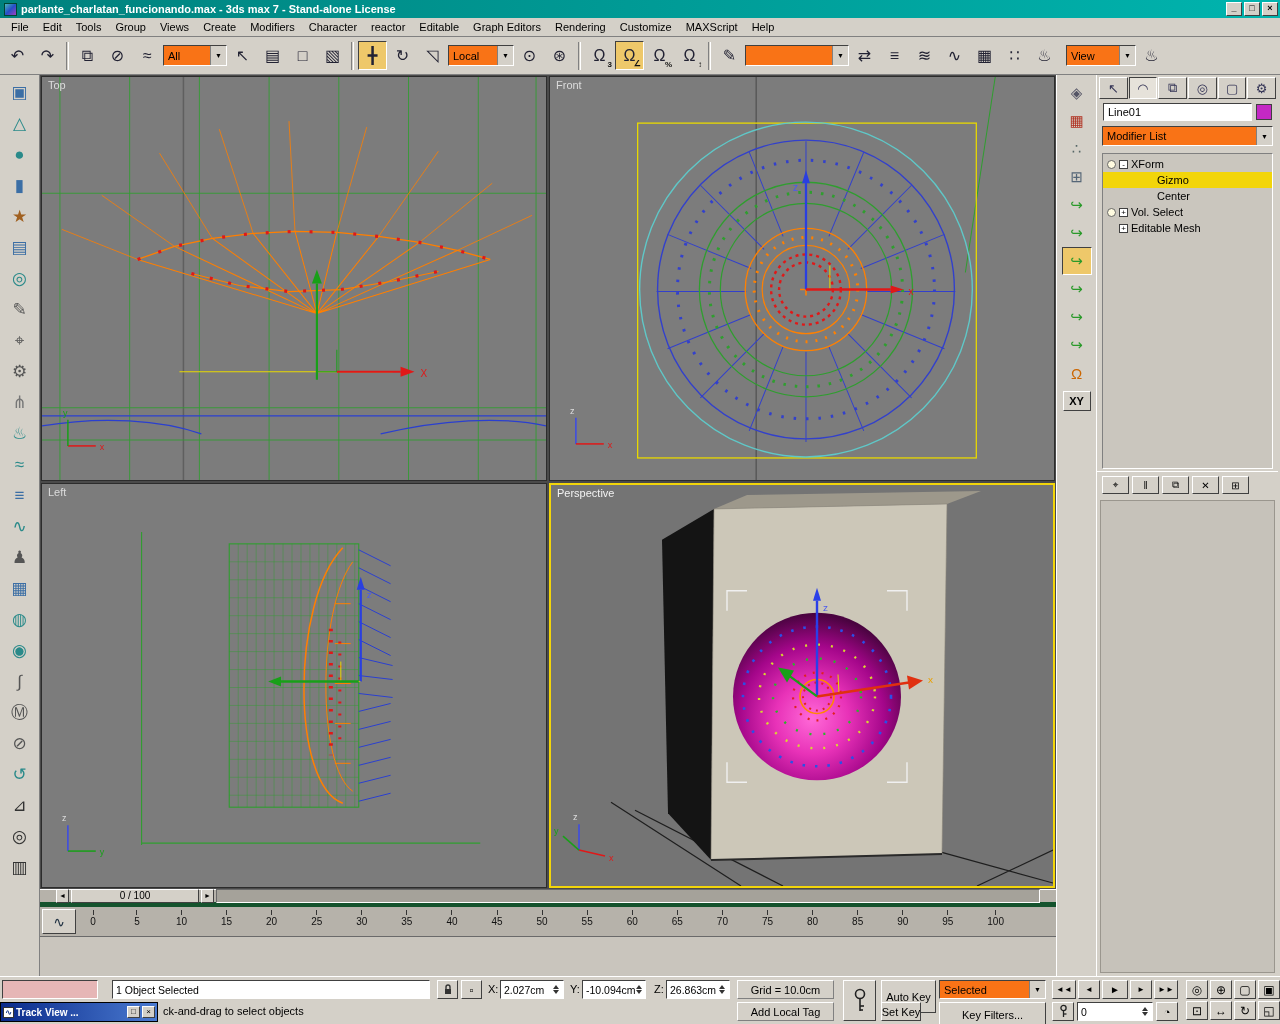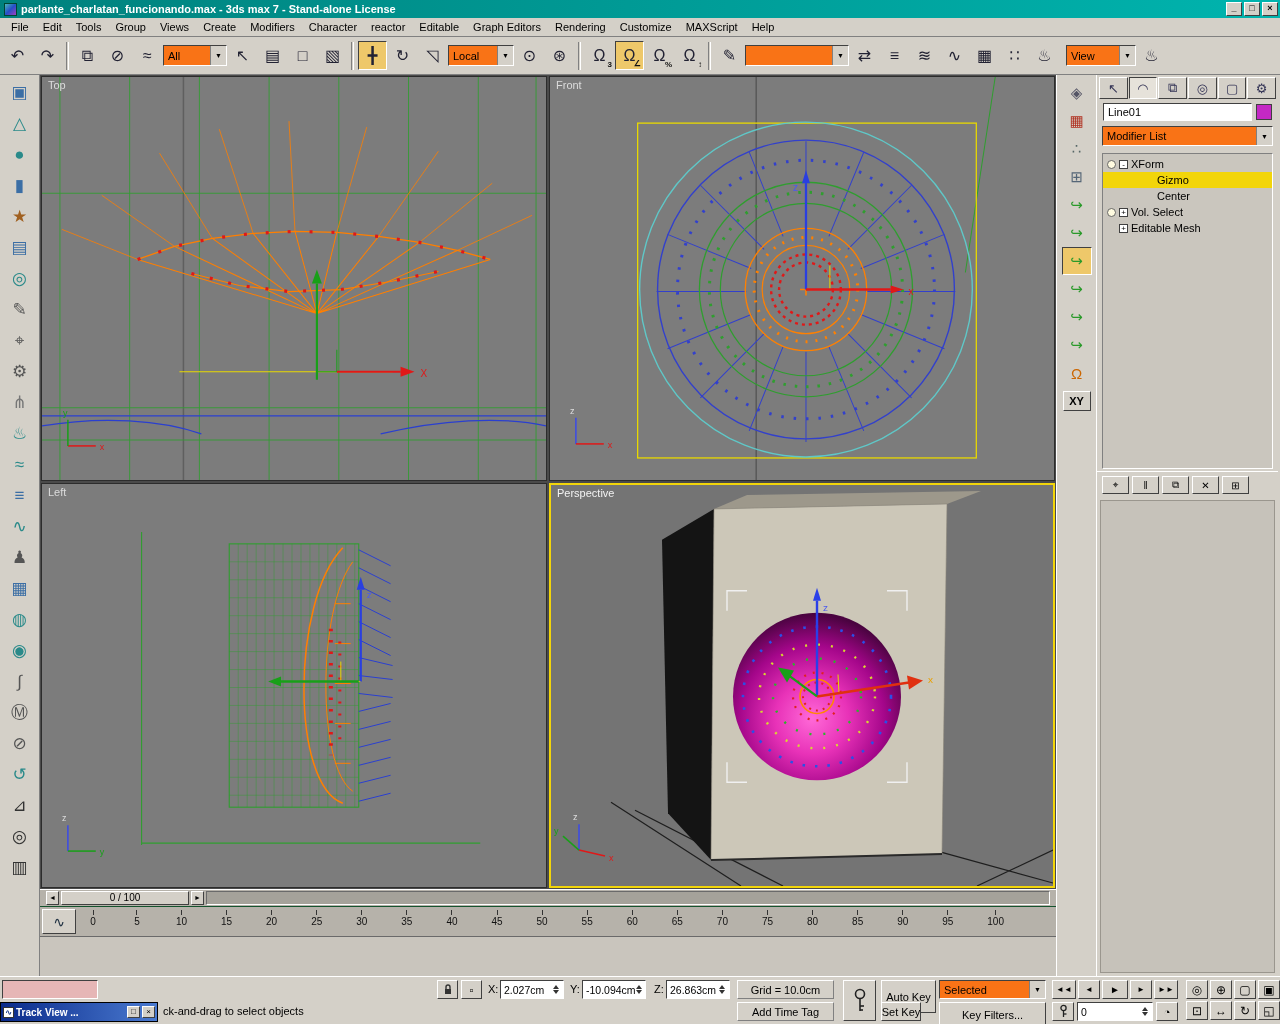--- a/index.html
+++ b/index.html
@@ -28,21 +28,21 @@
   .main{display:flex;height:901px}
   .lstrip{width:40px;flex:none;display:flex;flex-direction:column;align-items:center;padding-top:2px;border-right:1px solid #808080;background:#d4d0c8;overflow:hidden}
   .ltool{width:32px;height:31px;display:flex;align-items:center;justify-content:center;font-size:17px;flex:none}
   .ltool .glyph{color:#3b6ea5}
   .center{width:1016px;flex:none;display:flex;flex-direction:column;background:#b6b2aa}
   .vpgrid{height:814px;flex:none;display:grid;grid-template-columns:1fr 1fr;grid-template-rows:1fr 1fr;gap:2px;background:#4a4a4a;padding:1px}
   .vp{position:relative;border:1px solid #2c2c2c;overflow:hidden;background:#7c7c7c}
   .vp.active{border:2px solid #f2d50a}
   .vp svg{display:block;width:100%;height:100%}
   .vplabel{position:absolute;top:2px;left:6px;color:#dcdcdc;font-size:11px}
-  .timeline{height:18px;flex:none;display:flex;align-items:center;gap:2px;padding:1px 6px;background:#b6b2aa;border-top:1px solid #fff;border-bottom:1px solid #14532d}
+  .timeline{height:18px;flex:none;display:flex;align-items:center;gap:2px;padding:1px 16px;background:#b6b2aa;border-top:1px solid #fff;border-bottom:5px solid #14532d}
   .tl-arrow{width:13px;height:14px;font-size:7px;line-height:12px;text-align:center;flex:none}
   .tl-handle{width:128px;height:14px;font-size:10px;line-height:12px;text-align:center;flex:none}
   .tl-track{flex:1;height:14px;background:#a5a29a;border:1px solid;border-color:#6a6a6a #fff #fff #6a6a6a}
   .ruler{height:30px;flex:none;display:flex;background:#b6b2aa;border-bottom:1px solid #6a6a6a;padding:1px 0}
   .mini-curve-btn{width:34px;flex:none;display:flex;align-items:center;justify-content:center;font-size:14px;color:#234;margin:1px 2px}
   .ticks{flex:1;display:flex;justify-content:space-between;margin:2px 52px 0 10px}
   .tick{font-size:10px;color:#111;text-align:center;min-width:10px}
   .tick::before{content:"";display:block;width:1px;height:5px;background:#333;margin:0 auto 1px}
   .filler{flex:1;background:#c9c5bd}
   .rstrip{width:40px;flex:none;display:flex;flex-direction:column;align-items:center;padding-top:4px;border-left:1px solid #fff;background:#d4d0c8}
@@ -551,20 +551,21 @@
         <span class="sbtn raised">
           <span class="glyph">⊞</span>
         </span>
     </div>
     <div class="rollout-area"></div>
   </div>
 </div>
 
 <div class="statusbar">
   <span class="abs pinkfield" style="left:2px;top:3px;width:96px;height:19px"></span>
+  <span class="abs sfield" style="left:112px;top:3px;width:318px;height:19px">1 Object Selected</span>
   <span class="abs btn" style="left:437px;top:3px;width:21px;height:19px">
     <svg width="12" height="13" viewBox="0 0 12 13">
         <rect x="3" y="6" width="6" height="5" fill="#333"></rect>
         <path d="M4 6 V4 a2 2 0 0 1 4 0 V6" fill="none" stroke="#333" stroke-width="1.4"></path>
       </svg>
   </span>
   <span class="abs btn" style="left:461px;top:3px;width:21px;height:19px">▫</span>
   <span class="abs coordlabel" style="left:488px;top:6px">X:</span>
   <span class="abs sfield" style="left:500px;top:3px;width:64px;height:19px">
       <span>2.027cm</span>
@@ -583,21 +584,21 @@
     </span>
   <span class="abs coordlabel" style="left:654px;top:6px">Z:</span>
   <span class="abs sfield" style="left:666px;top:3px;width:64px;height:19px">
       <span>26.863cm</span>
       <span class="spin">
         <i class="up"></i>
         <i class="dn"></i>
       </span>
     </span>
   <span class="abs flatfield" style="left:737px;top:3px;width:97px;height:19px">Grid = 10.0cm</span>
-  <span class="abs flatfield" style="left:737px;top:25px;width:97px;height:19px">Add Time Tag</span>
+  <span class="abs flatfield" style="left:737px;top:25px;width:97px;height:19px">Add Local Tag</span>
   <span class="abs btn" style="left:843px;top:3px;width:33px;height:41px">
     <svg width="14" height="26" viewBox="0 0 14 26">
         <circle cx="7" cy="6" r="4.5" fill="none" stroke="#222" stroke-width="1.6"></circle>
         <line x1="7" y1="10.5" x2="7" y2="23" stroke="#222" stroke-width="1.6"></line>
         <line x1="7" y1="18" x2="11" y2="18" stroke="#222" stroke-width="1.6"></line>
         <line x1="7" y1="22" x2="10" y2="22" stroke="#222" stroke-width="1.6"></line>
       </svg>
   </span>
   <span class="abs btn" style="left:881px;top:3px;width:55px;height:33px">Auto Key</span>
   <span class="abs btn" style="left:881px;top:25px;width:40px;height:19px">Set Key</span>

